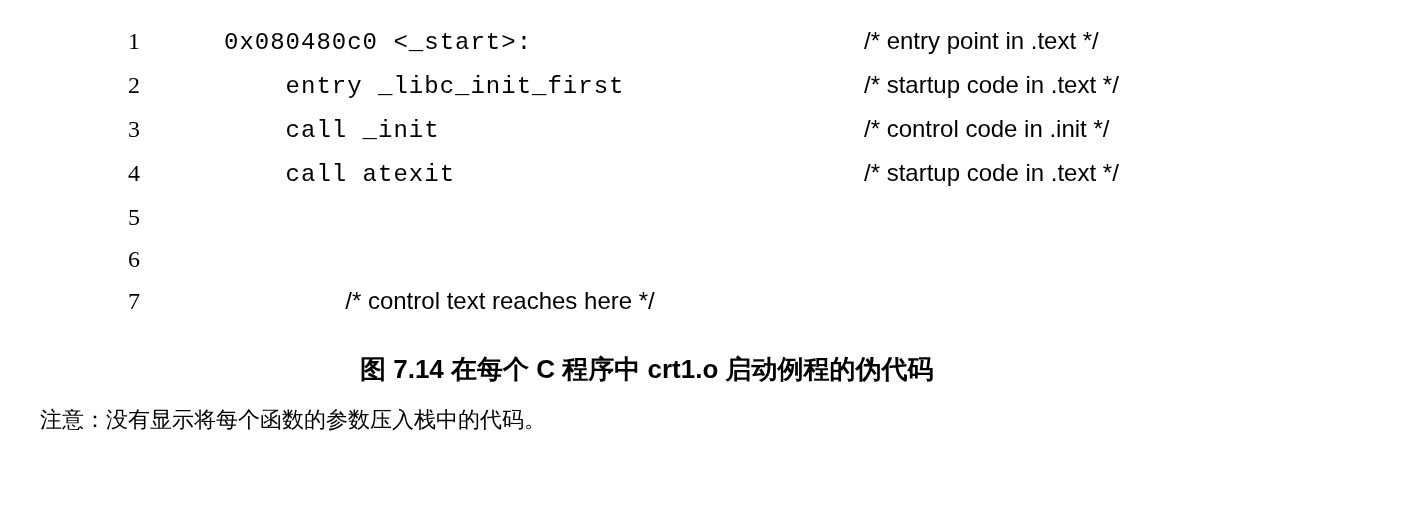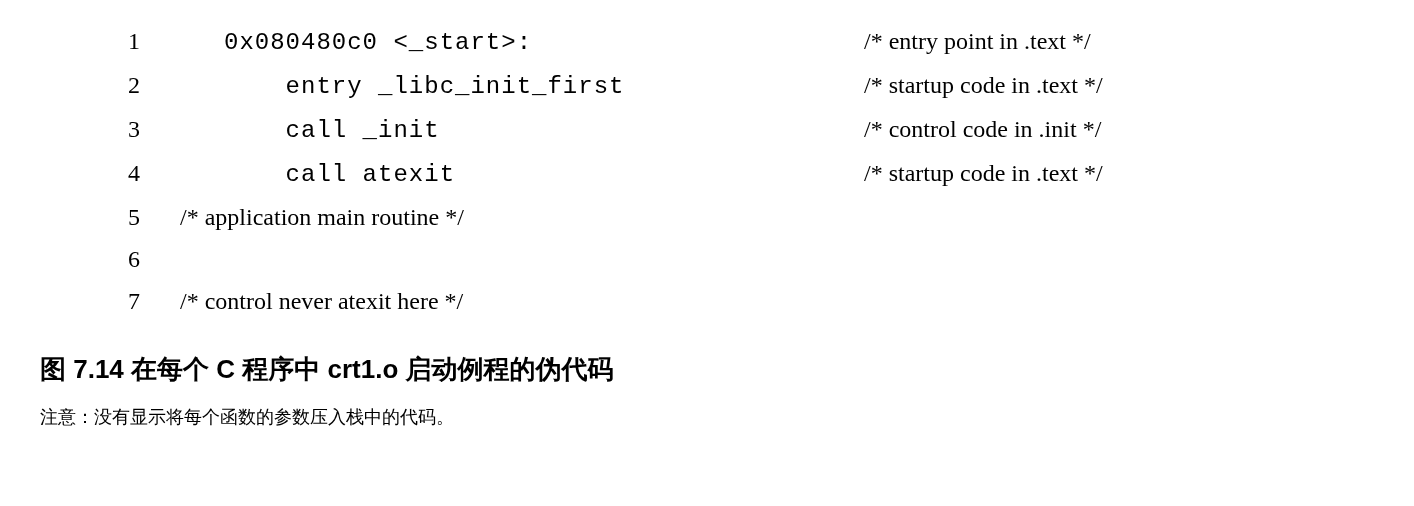--- a/index.html
+++ b/index.html
@@ -30,32 +30,34 @@
   .code {
     font-family: "Courier New", Courier, monospace;
     letter-spacing: 1px;
     width: 640px;
     margin-left: 44px;
   }
   .code.italic {
     font-style: italic;
   }
   .comment {
-    font-family: Liberation Serif, serif;
+    font-family: Liberation Sans, sans-serif;
+    text-align: center;
   }
   .caption {
     margin-top: 30px;
+    margin-left: 320px;
     font-family: "SimHei", "Microsoft YaHei", sans-serif;
     font-weight: bold;
     font-size: 26px;
   }
   .note {
     margin-top: 18px;
     font-family: "SimSun", "Songti SC", serif;
-    font-size: 18px;
+    font-size: 22px;
   }
 </style>
 </head>
 <body>
 
 <div class="code-block">
   <div class="code-line">
     <span class="lineno">1</span>
     <span class="code">0x080480c0 &lt;_start&gt;:</span>
     <span class="comment">/* entry point in .text */</span>
@@ -70,26 +72,25 @@
     <span class="code">    <span>call _init</span></span>
     <span class="comment">/* control code in .init */</span>
   </div>
   <div class="code-line">
     <span class="lineno">4</span>
     <span class="code">    <span>call atexit</span></span>
     <span class="comment">/* startup code in .text */</span>
   </div>
   <div class="code-line">
     <span class="lineno">5</span>
-    <span class="comment">/* application main routine */</span>
   </div>
   <div class="code-line">
     <span class="lineno">6</span>
   </div>
   <div class="code-line">
     <span class="lineno">7</span>
-    <span class="comment" style="width:640px">/* control never atexit here */</span>
+    <span class="comment" style="width:640px">/* control text reaches here */</span>
     <span class="comment"></span>
   </div>
 </div>
 
 <div class="caption">图 7.14  在每个 C 程序中 crt1.o 启动例程的伪代码</div>
 <div class="note">注意：没有显示将每个函数的参数压入栈中的代码。</div>
 
 </body></html>

